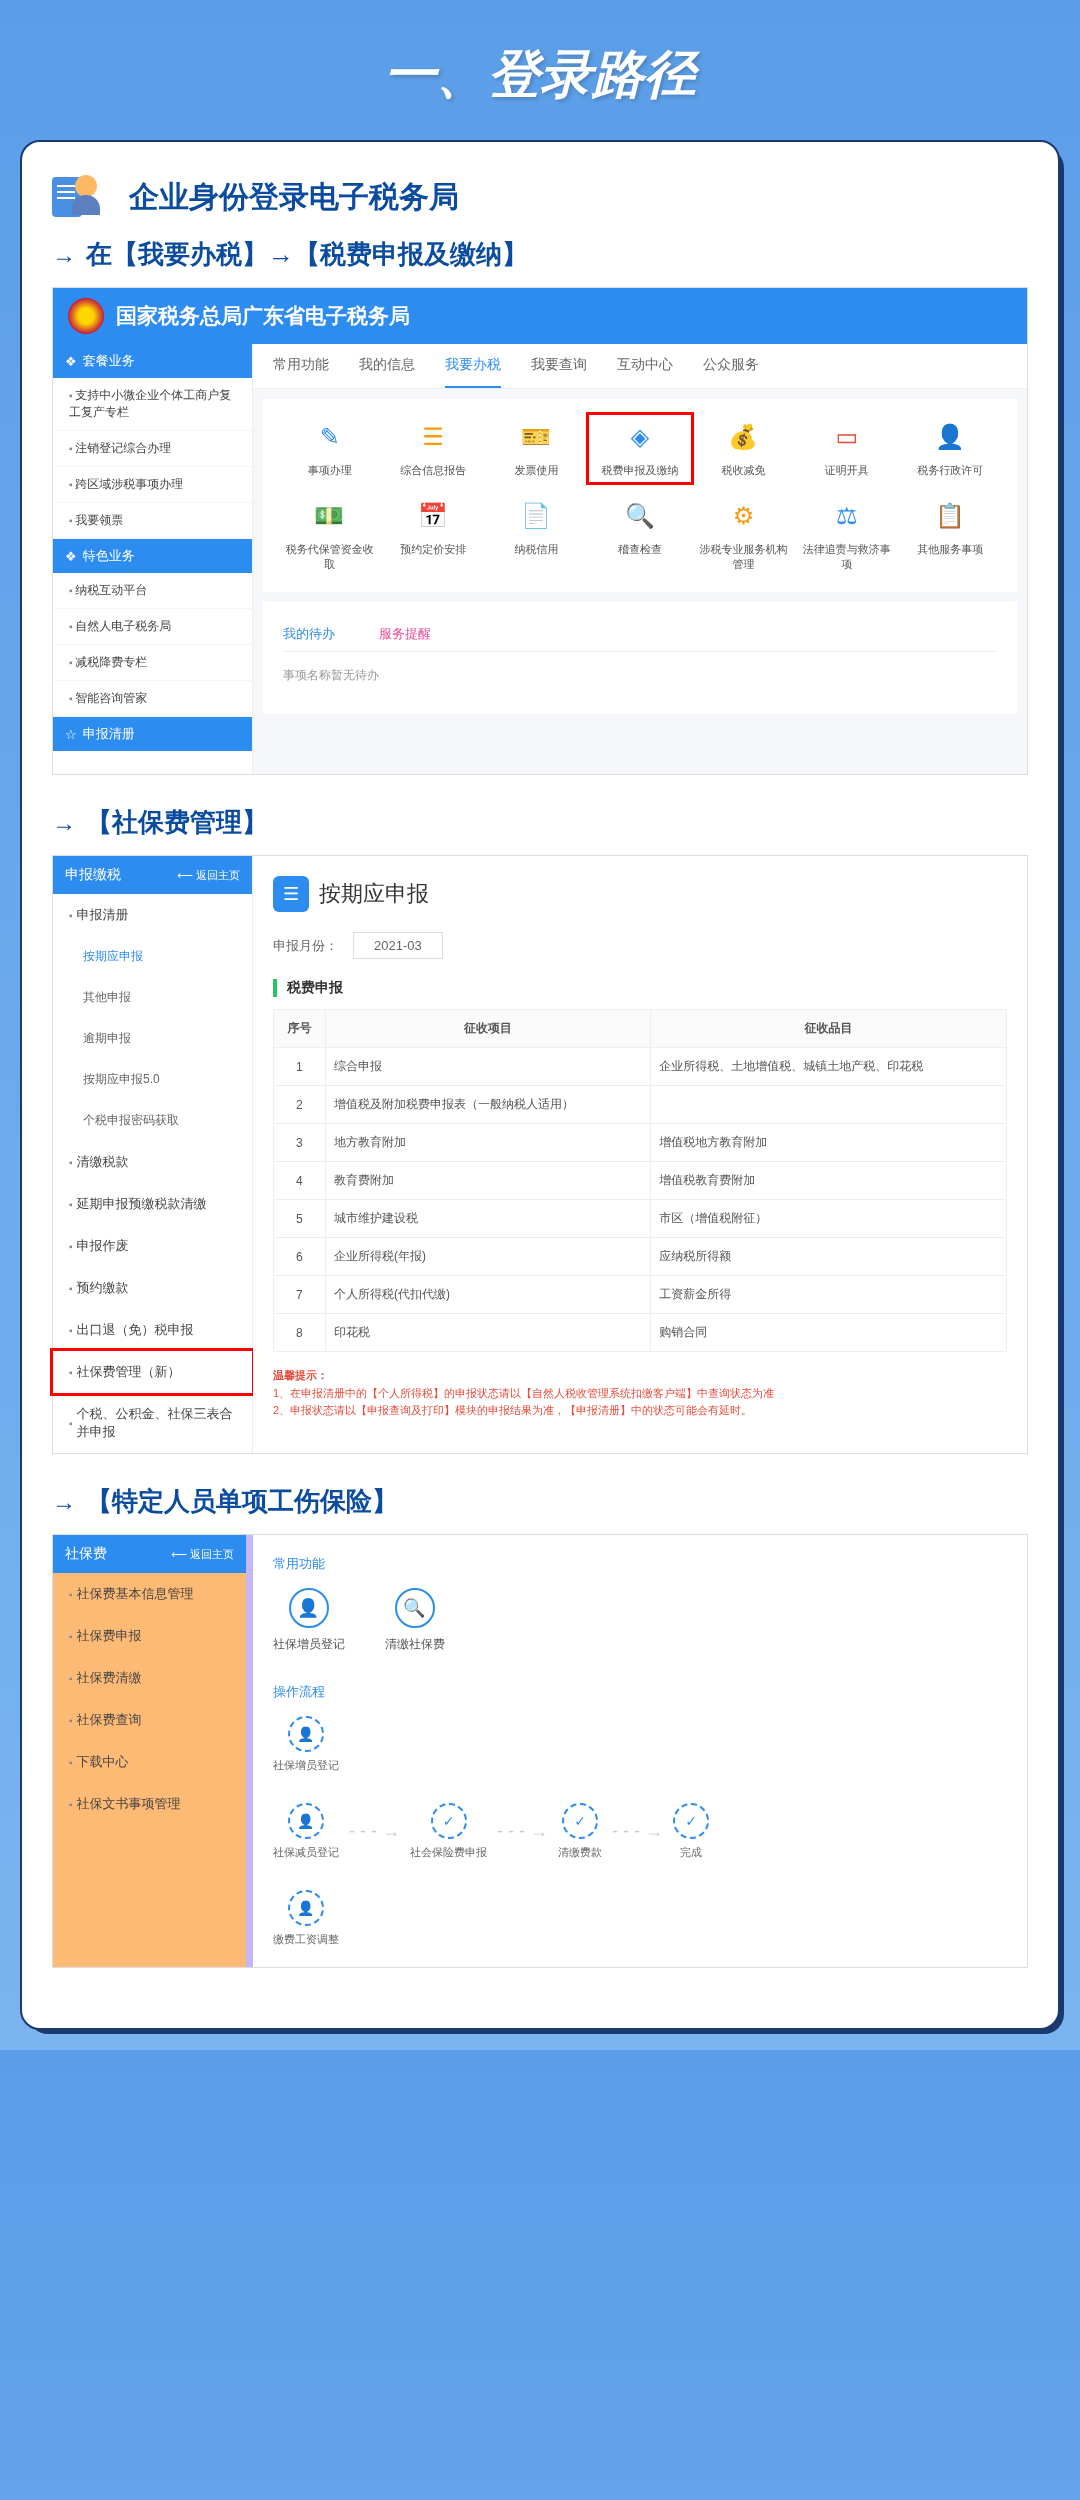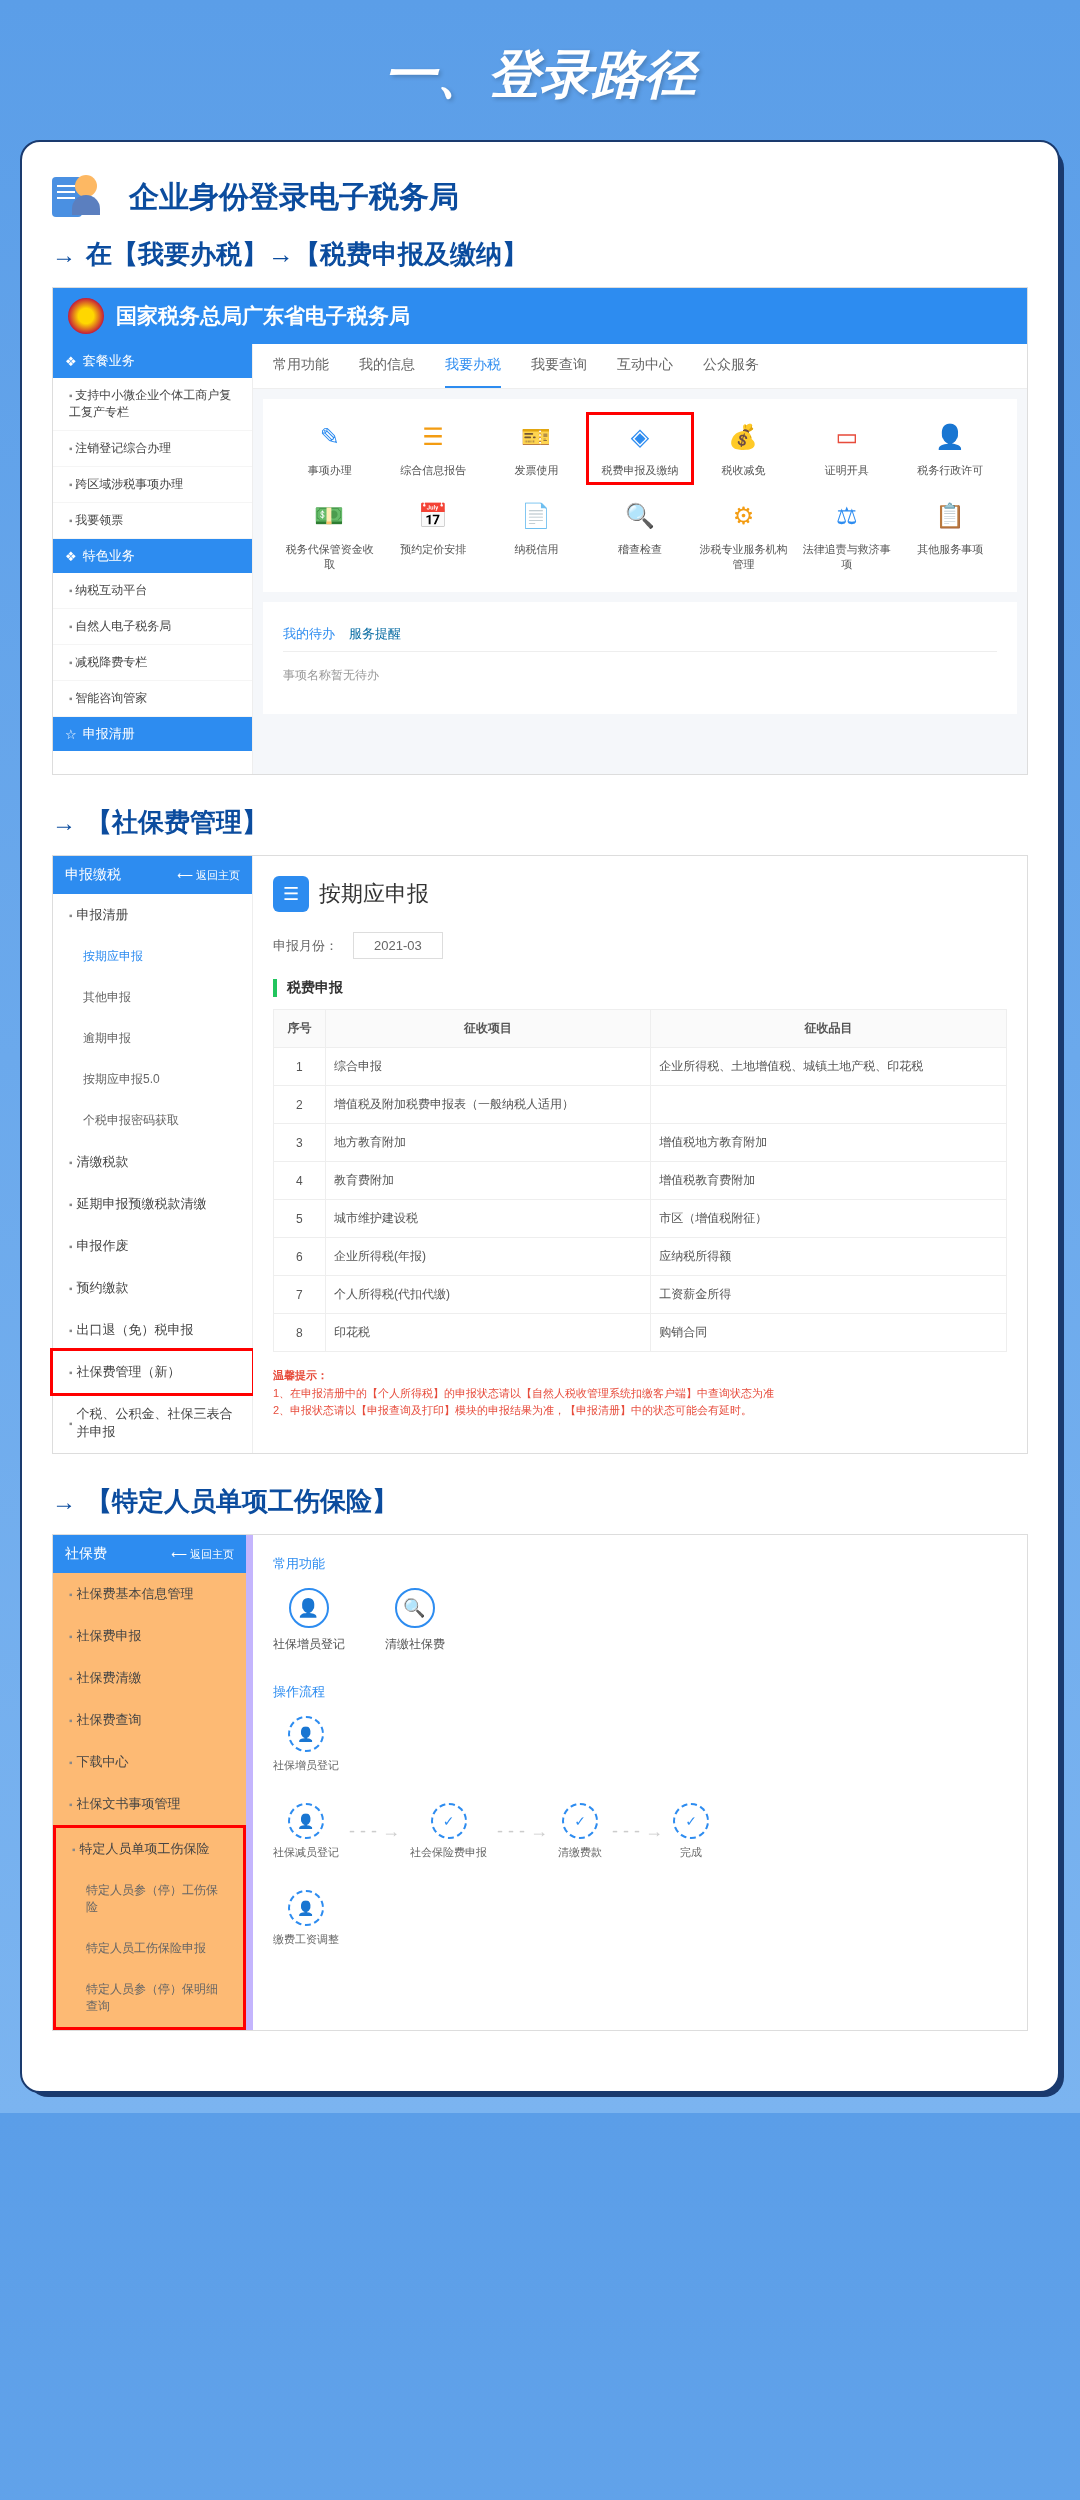--- a/index.html
+++ b/index.html
@@ -31,22 +31,22 @@
 .ss1-main { flex: 1; background: #f5f7fa; }
 .ss1-tabs { background: #fff; padding: 0 20px; display: flex; gap: 30px; border-bottom: 1px solid #eee; }
 .ss1-tab { padding: 12px 0; color: #666; font-size: 14px; cursor: pointer; }
 .ss1-tab.active { color: #2D8CF0; border-bottom: 2px solid #2D8CF0; }
 .ss1-icons { background: #fff; margin: 10px; padding: 20px; display: grid; grid-template-columns: repeat(7, 1fr); gap: 20px 10px; }
 .ss1-icon-item { display: flex; flex-direction: column; align-items: center; gap: 8px; cursor: pointer; }
 .ss1-icon-item .icn { width: 36px; height: 36px; display: flex; align-items: center; justify-content: center; font-size: 24px; }
 .ss1-icon-item .lbl { font-size: 11px; color: #555; text-align: center; }
 .highlight-red { border: 3px solid red; padding: 4px; margin: -7px; }
 .ss1-todo { background: #fff; margin: 10px; padding: 15px 20px; }
-.ss1-todo-tabs { display: flex; gap: 14px; border-bottom: 1px solid #eee; }
-.ss1-todo-tab { padding: 8px 0; font-size: 13px; color: #0369a1; }
+.ss1-todo-tabs { display: flex; gap: 44px; border-bottom: 1px solid #eee; }
+.ss1-todo-tab { padding: 8px 0; font-size: 13px; color: #ec4899; }
 .ss1-todo-tab.active { color: #2D8CF0; }
 .ss1-todo-body { padding: 15px 0; color: #999; font-size: 12px; display: flex; justify-content: flex-start; }
 
 
 .ss2 { display: flex; min-height: 500px; }
 .ss2-sidebar { width: 200px; background: #fff; border-right: 1px solid #eee; }
 .ss2-side-header { background: #2D8CF0; color: #fff; padding: 10px 12px; display: flex; justify-content: space-between; align-items: center; font-size: 14px; }
 .ss2-back { font-size: 11px; cursor: pointer; }
 .ss2-menu-item { padding: 12px 16px; color: #444; font-size: 13px; cursor: pointer; display: flex; align-items: center; gap: 4px; }
 .ss2-menu-item.sub { padding-left: 30px; font-size: 12px; color: #666; }
@@ -317,26 +317,20 @@
           <span class="ss2-back">⟵ 返回主页</span>
         </div>
         <div id="ss3-menu">
             <div class="ss2-menu-item bullet chev">社保费基本信息管理</div>
             <div class="ss2-menu-item bullet chev">社保费申报</div>
             <div class="ss2-menu-item bullet chev">社保费清缴</div>
             <div class="ss2-menu-item bullet chev">社保费查询</div>
             <div class="ss2-menu-item bullet chev">下载中心</div>
             <div class="ss2-menu-item bullet chev">社保文书事项管理</div>
           </div>
-        <div class="highlight-box-red" id="ss3-menu-hl">
-            <div class="ss2-menu-item bullet chev">特定人员单项工伤保险</div>
-            <div class="ss2-menu-item sub">特定人员参（停）工伤保险</div>
-            <div class="ss2-menu-item sub">特定人员工伤保险申报</div>
-            <div class="ss2-menu-item sub">特定人员参（停）保明细查询</div>
-          </div>
       </div>
       <div class="ss3-main">
         <div class="ss3-section-title">常用功能</div>
         <div class="ss3-func-row" id="ss3-func">
             <div class="ss3-func-item">
               <div class="ss3-func-icon">👤</div>
               <div class="ss3-func-lbl">社保增员登记</div>
             </div>
             <div class="ss3-func-item">
               <div class="ss3-func-icon">🔍</div>

